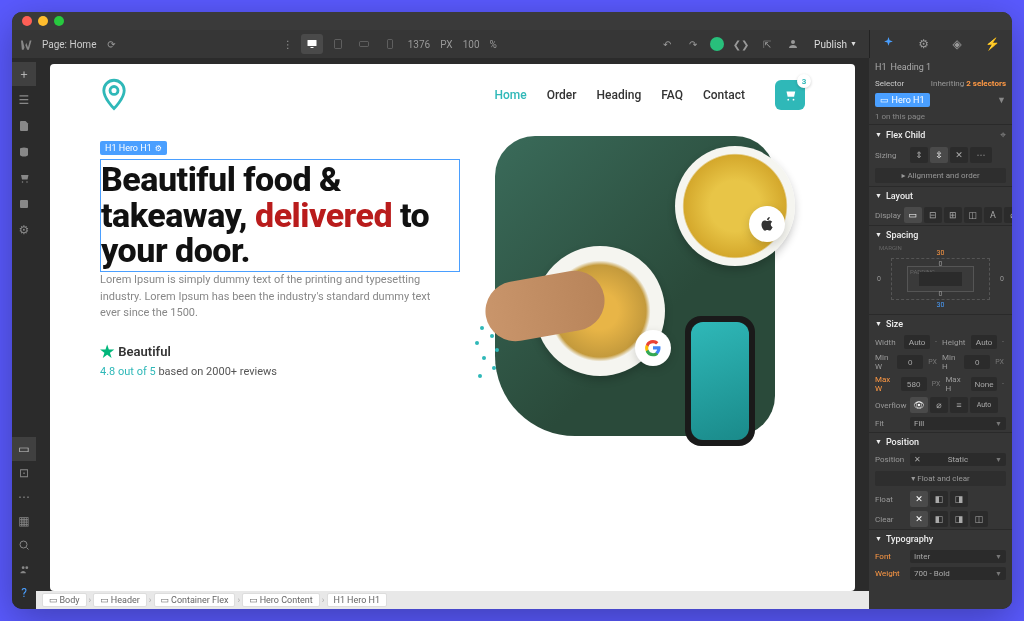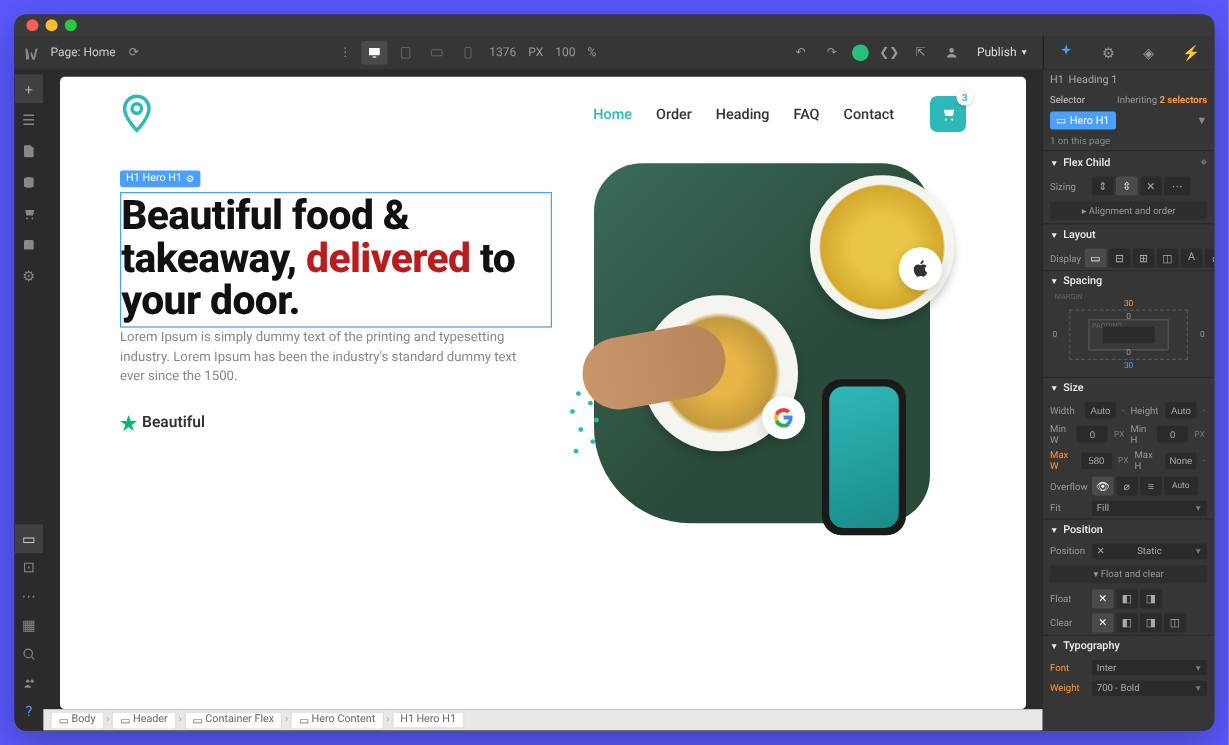--- a/index.html
+++ b/index.html
@@ -271,20 +271,23 @@
                   <span class="gear">⚙</span>
                 </div>
               <h1 class="headline">
                 <span>Beautiful food &amp; takeaway, </span><span class="accent">delivered</span><span> to your door.</span>
               </h1>
               <p class="subtext">Lorem Ipsum is simply dummy text of the printing and typesetting industry. Lorem Ipsum has been the industry's standard dummy text ever since the 1500.</p>
               <div class="trust">
                 <span class="star">★</span>
                 <span>Beautiful</span>
               </div>
+              <div class="reviews">
+                <span class="score">4.8 out of 5</span><span> based on 2000+ reviews</span>
+              </div>
             </div>
             <div class="hero-right">
               <div class="food-shape">
                 <div class="plate plate1"></div>
                 <div class="plate plate2"></div>
                 <div class="hand"></div>
                 <div class="phone">
                     <div class="phone-screen"></div>
                   </div>
                 <div class="badge-circle badge-google">

